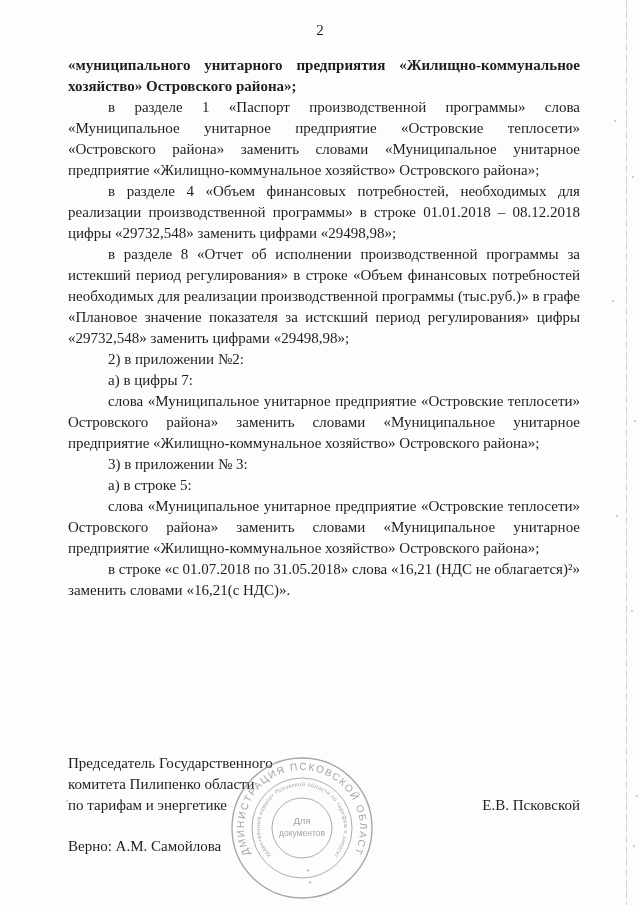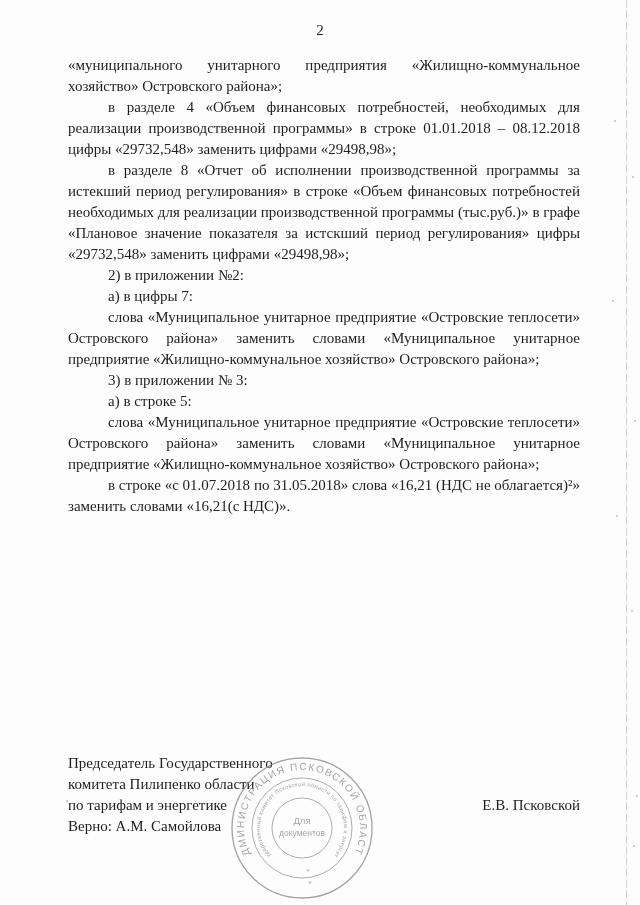--- a/index.html
+++ b/index.html
@@ -23,35 +23,35 @@
   .doc-body {
     position: absolute;
     top: 55px;
     left: 68px;
     width: 512px;
     font-size: 15px;
     line-height: 21px;
     text-align: justify;
   }
   .doc-body p { margin: 0; text-indent: 40px; }
-  .doc-body p.no-indent { text-indent: 0; }
+  .doc-body p.no-indent { text-indent: 0; font-weight: bold; }
   .signature-block {
     position: absolute;
     top: 753px;
     left: 68px;
     width: 512px;
     font-size: 15px;
     line-height: 21px;
   }
   .sig-row {
     display: flex;
     justify-content: space-between;
     align-items: flex-end;
   }
-  .certified-line { }
+  .certified-line { margin-top: 20px; }
   .stamp {
     position: absolute;
     top: 754px;
     left: 228px;
     width: 148px;
     height: 148px;
     opacity: 0.78;
   }
   .stamp svg { width: 100%; height: 100%; }
   
@@ -76,20 +76,21 @@
 </style>
 </head>
 <body>
 
 <div class="page">
 
   <div class="page-number">2</div>
 
   <div class="doc-body">
     <p class="no-indent">«муниципального унитарного предприятия «Жилищно-коммунальное хозяйство» Островского района»;</p>
+    <p>в разделе 1 «Паспорт производственной программы» слова «Муниципальное унитарное предприятие «Островские теплосети» «Островского района» заменить словами «Муниципальное унитарное предприятие «Жилищно-коммунальное хозяйство» Островского района»;</p>
     <p>в разделе 4 «Объем финансовых потребностей, необходимых для реализации производственной программы» в строке 01.01.2018 – 08.12.2018 цифры «29732,548» заменить цифрами «29498,98»;</p>
     <p>в разделе 8 «Отчет об исполнении производственной программы за истекший период регулирования»  в строке «Объем финансовых потребностей необходимых для реализации производственной программы (тыс.руб.)» в графе «Плановое значение показателя за истскший период регулирования» цифры «29732,548» заменить цифрами «29498,98»;</p>
     <p>2) в приложении №2:</p>
     <p>а) в цифры 7:</p>
     <p>слова «Муниципальное унитарное предприятие «Островские теплосети» Островского района» заменить словами «Муниципальное унитарное предприятие «Жилищно-коммунальное хозяйство» Островского района»;</p>
     <p>3) в приложении № 3:</p>
     <p>а) в строке 5:</p>
     <p>слова «Муниципальное унитарное предприятие «Островские теплосети» Островского района» заменить словами «Муниципальное унитарное предприятие «Жилищно-коммунальное хозяйство» Островского района»;</p>
     <p>в строке «с 01.07.2018 по 31.05.2018» слова «16,21 (НДС не облагается)²» заменить словами «16,21(с НДС)».</p>
   </div>

